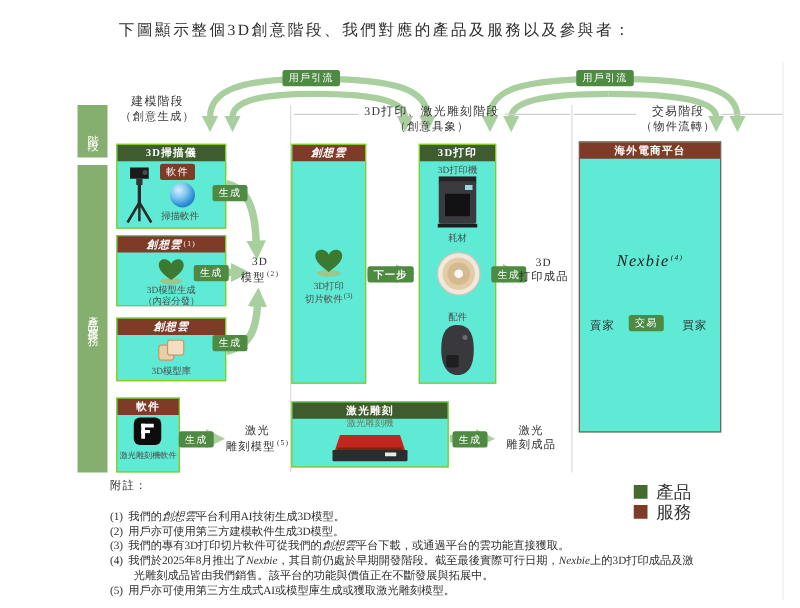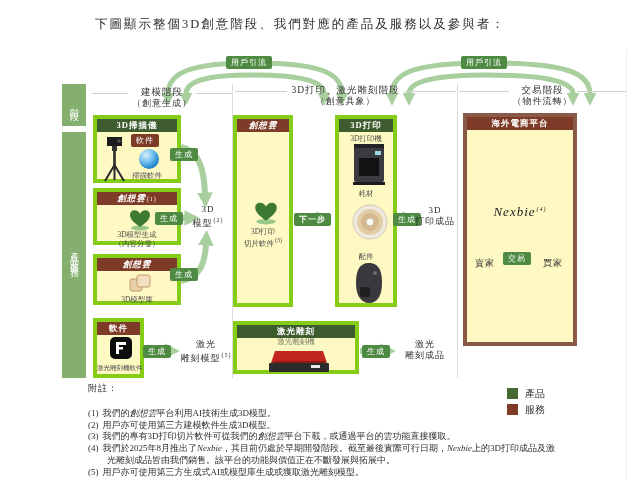--- a/index.html
+++ b/index.html
@@ -17,21 +17,21 @@
           writing-mode:vertical-rl;text-orientation:upright;font-size:9px;letter-spacing:4px;}
 
   .stagehdr{position:absolute;display:flex;align-items:flex-start;}
   .stagehdr .ln{flex:1;height:1px;background:#cfcfcf;margin-top:6px;}
   .stagehdr .txt{text-align:center;font-size:9.5px;letter-spacing:1px;line-height:11px;padding:0 4px;white-space:nowrap;color:#333;}
   .stagehdr .sub{font-size:9px;}
 
   .vsep{position:absolute;width:1px;background:#dcdcdc;}
   .edge{position:absolute;width:1px;background:#ececec;}
 
-  .box{position:absolute;background:#fef9c3;border:4px solid #84cc16;box-sizing:border-box;}
+  .box{position:absolute;background:#5eead4;border:1px solid #84cc16;box-sizing:border-box;}
   .bh{height:13px;display:flex;align-items:center;justify-content:center;color:#fff;
       font-size:8.5px;font-weight:bold;letter-spacing:1px;}
   .bh.green{background:#3e5c2e;}
   .bh.red{background:#7e3c28;}
   .it{font-style:italic;}
   .sup{font-size:6px;vertical-align:super;font-weight:normal;margin-left:1px;}
 
   .cap{position:absolute;text-align:center;font-size:7.5px;color:#4c4c4c;line-height:9px;white-space:nowrap;}
   .cap.tiny{font-size:6.5px;}
   .cap.dim{color:#6b7a60;}
@@ -40,21 +40,21 @@
   .circle-blue{width:20px;height:20px;border-radius:50%;
     background:radial-gradient(circle at 35% 30%, #d9f0ff 0%, #7cc4ef 35%, #2c8fd4 65%, #1a5f96 100%);}
   .appicon{width:22px;height:22px;background:#0d0d0d;border-radius:5px;}
 
   .out{position:absolute;text-align:center;font-size:9px;line-height:11px;color:#2c2c2c;letter-spacing:1px;}
 
   .brand{position:absolute;left:0;width:100%;text-align:center;font-size:13px;font-style:italic;
          letter-spacing:1px;color:#222;}
   .party{position:absolute;font-size:9px;color:#2c2c2c;letter-spacing:1px;}
 
-  .legend{position:absolute;left:507px;top:388px;font-size:10px;color:#333;}
+  .legend{position:absolute;left:507px;top:388px;font-size:14px;color:#333;}
   .legend .row{display:flex;align-items:center;height:11px;margin-bottom:5px;}
   .legend .sq{width:11px;height:11px;margin-right:7px;}
   .sq.green{background:#46692f;}
   .sq.red{background:#7e3c28;}
 
   .notes{position:absolute;left:88px;top:383px;width:474px;font-size:9px;line-height:11.8px;color:#2f2f2f;}
   .notes .hd{letter-spacing:1px;margin-bottom:13px;}
   .note{padding-left:19px;text-indent:-19px;}
   .note .no{margin-right:4px;}
   .nit{font-style:italic;}
@@ -100,21 +100,21 @@
   <div class="badge" style="left:226px;top:56px;">用戶引流</div>
   <div class="badge" style="left:461px;top:56px;">用戶引流</div>
 
   <div class="vlabel" style="left:62px;top:84px;width:24px;height:42px;">階段</div>
   <div class="vlabel" style="left:62px;top:132px;width:24px;height:246px;">產品及服務</div>
 
   <div class="vsep" style="left:232px;top:84px;height:294px;"></div>
   <div class="vsep" style="left:457px;top:84px;height:294px;"></div>
   <div class="edge" style="left:626px;top:50px;height:430px;"></div>
 
-  <div class="stagehdr" style="left:92px;top:87px;width:140px;">
+  <div class="stagehdr" style="left:92px;top:71px;width:140px;flex-direction:column;">
     <div class="ln"></div>
     <div class="txt">
       <div>建模階段</div>
       <div class="sub">（創意生成）</div>
     </div>
     <div class="ln"></div>
   </div>
   <div class="stagehdr" style="left:235px;top:85px;width:221px;">
     <div class="ln"></div>
     <div class="txt">

